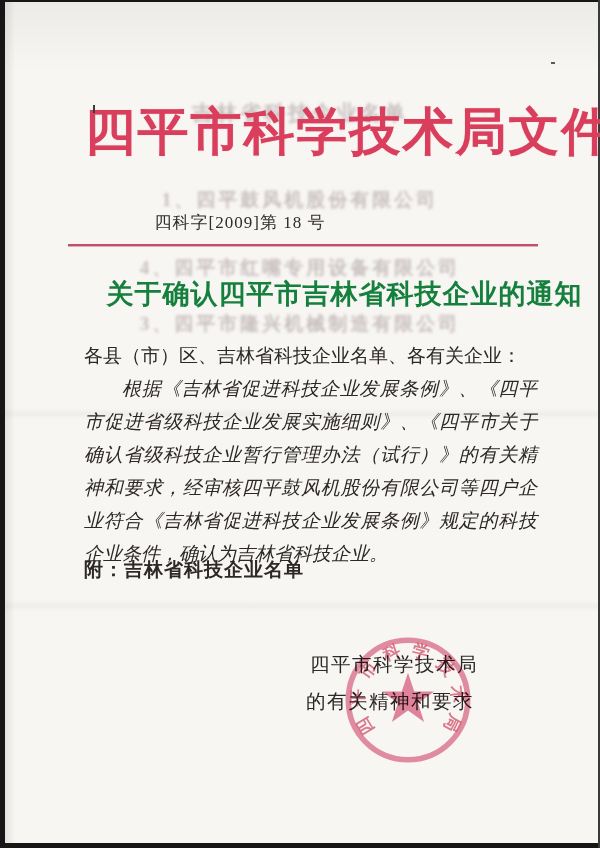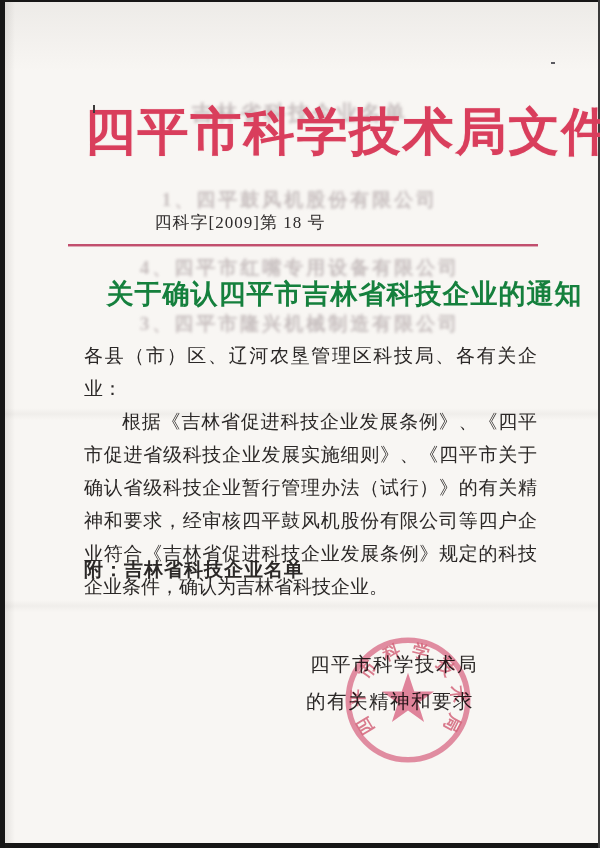--- a/index.html
+++ b/index.html
@@ -66,21 +66,21 @@
     font-size:27px;font-weight:bold;color:#15803d;letter-spacing:1px;
     white-space:nowrap;
     margin-left:43px;
   }
   .body-block{
     position:absolute;left:84px;top:339px;width:453px;z-index:2;
     font-size:19px;line-height:33px;color:#2b2827;
     text-align:justify;
   }
   .body-block p{margin:0;}
-  .body-block .indent{text-indent:2em;}
+  .body-block .indent{text-indent:2em;font-style:italic;}
   .attachment{
     position:absolute;left:84px;top:557px;z-index:2;
     font-size:19px;color:#2b2827;letter-spacing:1px;font-weight:bold;
   }
   .signer{
     position:absolute;left:310px;top:651px;z-index:2;
     font-size:19.5px;color:#2b2827;letter-spacing:1.5px;white-space:nowrap;
   }
   .sign-date{
     position:absolute;left:306px;top:688px;z-index:2;
@@ -117,21 +117,21 @@
 
   <div class="red-header">四平市科学技术局文件</div>
 
   <div class="doc-number">四科字[2009]第 18 号</div>
 
   <div class="red-rule"></div>
 
   <div class="doc-title">关于确认四平市吉林省科技企业的通知</div>
 
   <div class="body-block">
-    <p>各县（市）区、辽河农垦管理区科技局、各有关企业：</p>
+    <p>各县（市）区、吉林省科技企业名单、各有关企业：</p>
     <p class="indent">根据《吉林省促进科技企业发展条例》、《四平市促进省级科技企业发展实施细则》、《四平市关于确认省级科技企业暂行管理办法（试行）》的有关精神和要求，经审核四平鼓风机股份有限公司等四户企业符合《吉林省促进科技企业发展条例》规定的科技企业条件，确认为吉林省科技企业。</p>
   </div>
 
   <div class="attachment">附：吉林省科技企业名单</div>
 
   <div class="signer">四平市科学技术局</div>
   <div class="sign-date">的有关精神和要求</div>
 
   <svg class="seal" viewBox="0 0 170 170">
     <circle cx="85" cy="85" r="59" fill="none" stroke-width="5.5" opacity="0.8" stroke="#dd6183"></circle>

